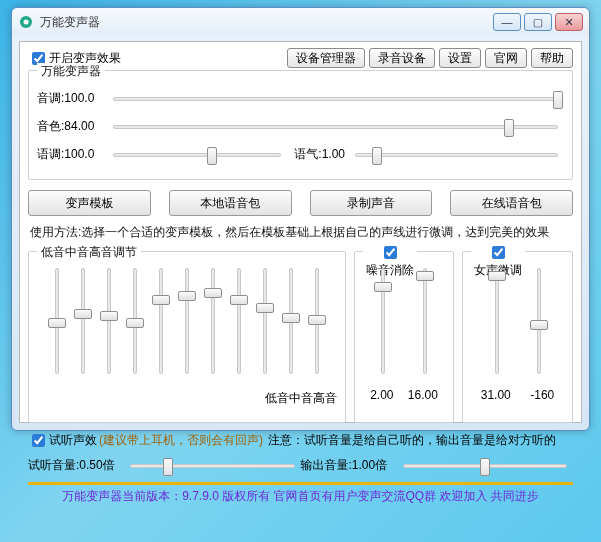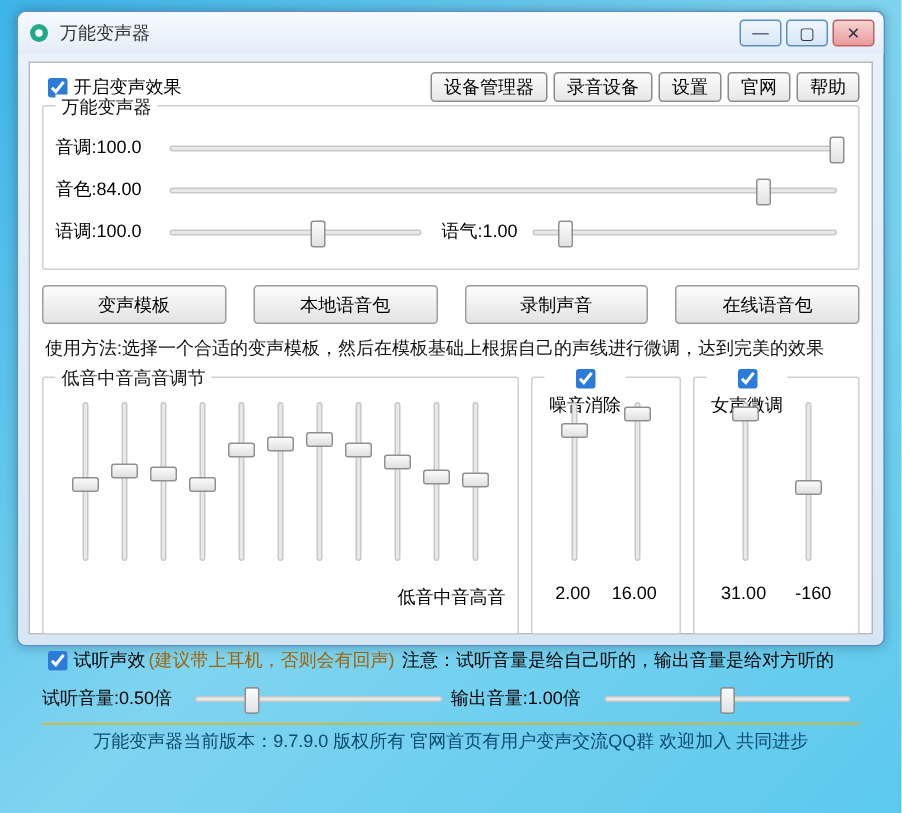--- a/index.html
+++ b/index.html
@@ -132,24 +132,24 @@
   .nr .vsliders, .ft .vsliders { gap:22px; }
   .bottom { margin-top:8px;}
   .bline1 { display:flex; align-items:center; }
   .bline1 .left { flex:0 0 240px; display:flex; align-items:center;}
   .gray { color:#a16207;}
   .bline2 { display:flex; align-items:center; margin-top:6px;}
   .bline2 .chunk { display:flex; align-items:center; flex:1;}
   .bline2 .lab { min-width:96px;}
   .footer {
     margin-top:8px;
-    border-top:1px solid #eab308;
+    border-top:3px solid #eab308;
     padding-top:3px;
     text-align:center;
-    color:#0c4a6e;
+    color:#6d28d9;
     font-size:12px;
   }
 </style>
 </head>
 <body>
 
 <div class="window">
   <div class="titlebar">
     <span class="appicon">
       <svg width="16" height="16" viewBox="0 0 16 16">

